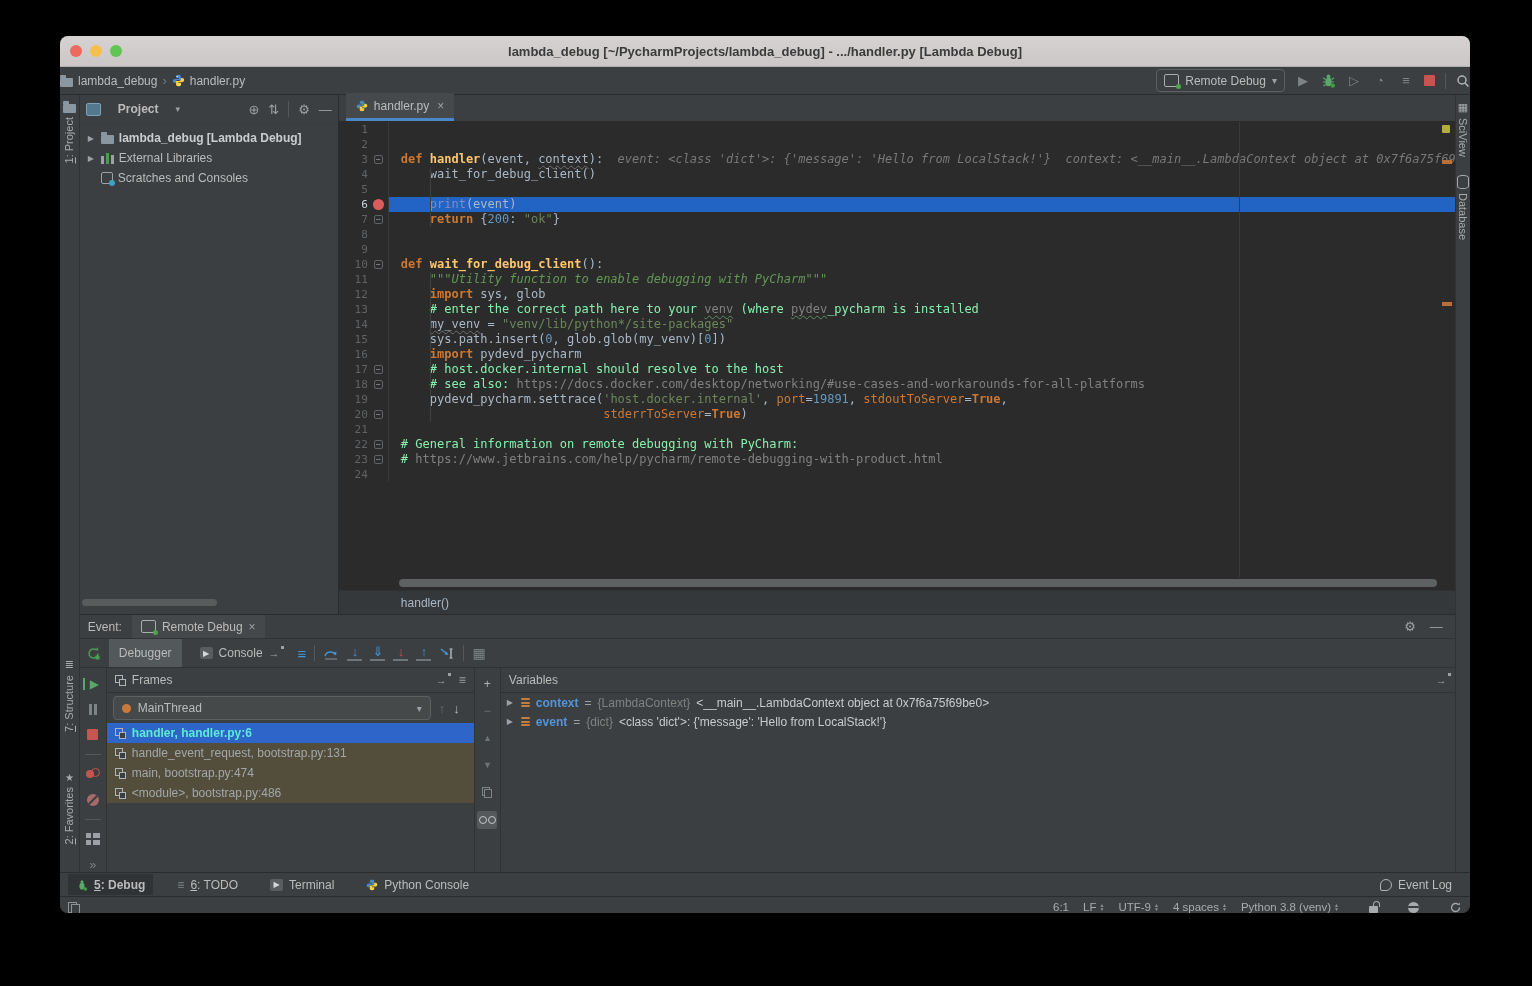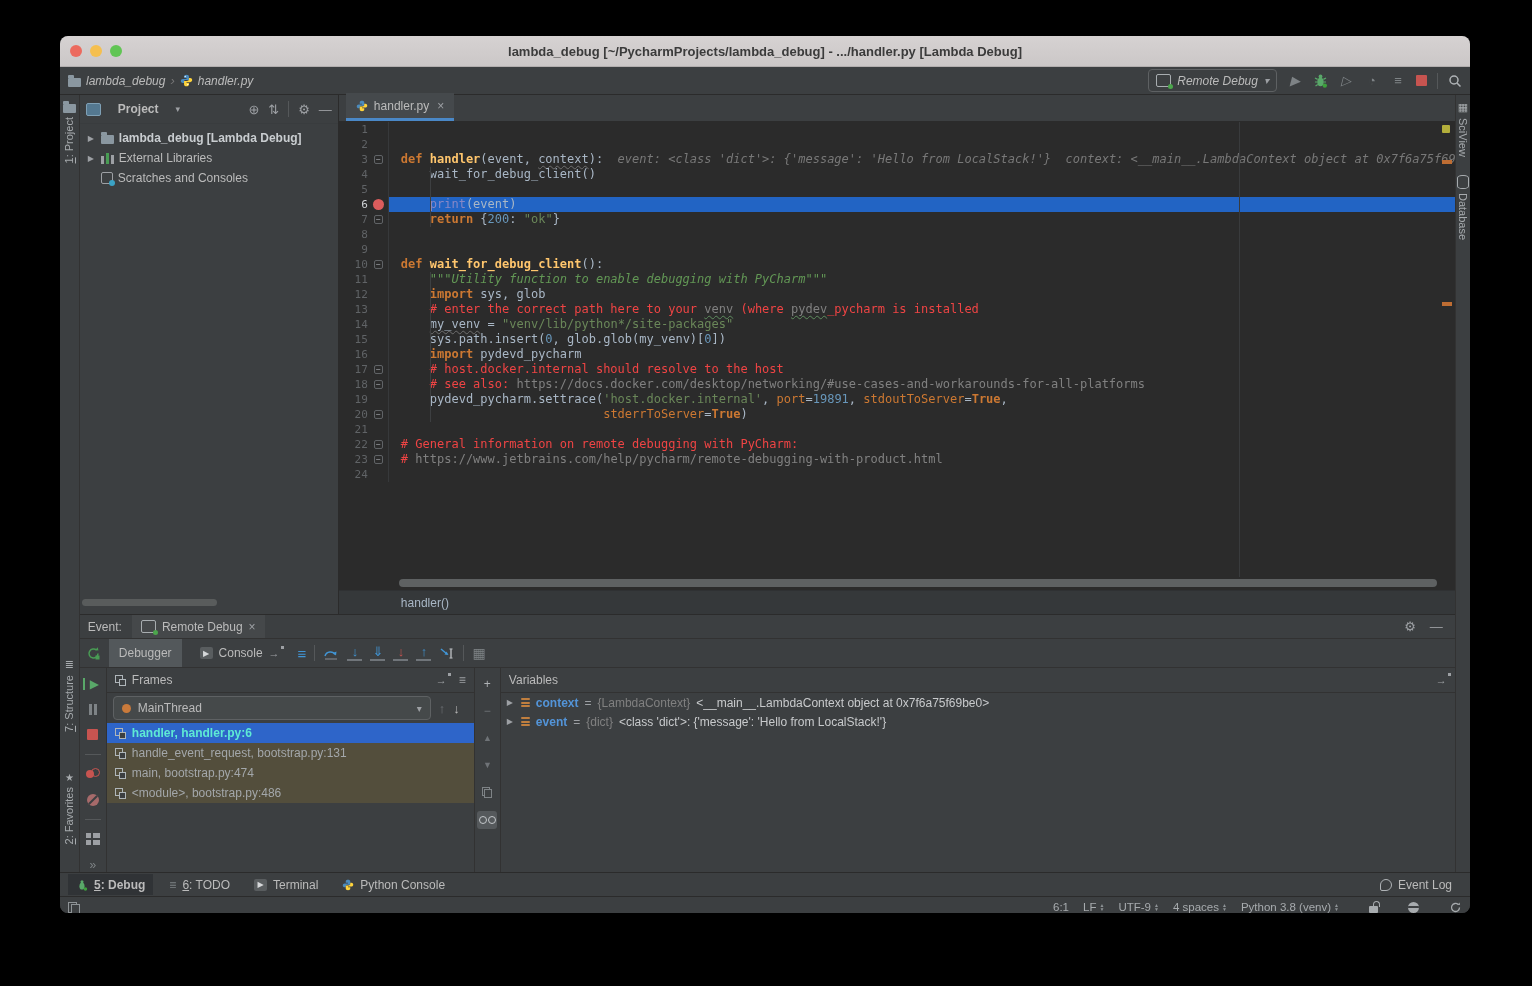--- a/index.html
+++ b/index.html
@@ -10,21 +10,21 @@
        border-radius:8px;overflow:hidden;display:flex;flex-direction:column;box-shadow:0 10px 40px rgba(0,0,0,.7);}
   
   .titlebar{height:30px;background:linear-gradient(#D6D2D2,#CBC7C7);display:flex;align-items:center;
             position:relative;border-bottom:1px solid #B2AEAE;flex:0 0 auto;}
   .lights{display:flex;gap:8px;margin-left:10px;}
   .light{width:12px;height:12px;border-radius:50%;}
   .l-red{background:#EC6A5E;}.l-yellow{background:#F5BF4F;}.l-green{background:#61C554;}
   .wtitle{position:absolute;left:0;right:0;text-align:center;font-weight:bold;font-size:13px;color:#3B3B3B;}
   
   .navbar{height:27px;background:#3C3F41;border-bottom:1px solid #2B2B2B;display:flex;align-items:center;
-          padding:0 8px;flex:0 0 auto;font-style:italic;}
+          padding:0 0;flex:0 0 auto;}
   .crumbs{display:flex;align-items:center;gap:5px;}
   .crumb{color:#BBBBBB;}
   .sep-ch{color:#777;font-size:13px;}
   .nav-right{margin-left:auto;display:flex;align-items:center;gap:10px;}
   .runcombo{display:flex;align-items:center;gap:6px;border:1px solid #5E6163;border-radius:4px;
             padding:2px 7px;height:17px;}
   .cfgicon{position:relative;width:13px;height:11px;border:1.5px solid #A8ADB0;border-radius:2px;}
   .cfgicon::after{content:"";position:absolute;right:-3px;bottom:-3px;width:5px;height:5px;border-radius:50%;background:#4CA64C;}
   .toolbtn{width:16px;text-align:center;font-size:13px;line-height:16px;}
   .gray{color:#7E8386;}
@@ -75,21 +75,21 @@
   .foldm{position:absolute;left:2px;top:3px;width:9px;height:9px;border:1px solid #606366;border-radius:2px;
          color:#9DA0A4;font-size:8px;line-height:7px;text-align:center;background:#2B2B2B;box-sizing:border-box;}
   .ctext{padding-left:12px;color:#A9B7C6;}
   .crow.exec .ctext{background:#2264C4;margin-right:0;flex:1;}
   .crow.exec .gnum{color:#CFD2D5;}
   .sk{color:#CC7832;font-weight:bold;}
   .sp{color:#CC7832;}
   .sf{color:#FFC66D;font-weight:bold;}
   .ss{color:#6A8759;}
   .sn{color:#6897BB;}
-  .sc{color:#ef4444;}
+  .sc{color:#86efac;}
   .sd{color:#629755;font-style:italic;}
   .sh{color:#787878;font-style:italic;}
   .sb{color:#8888C6;}
   .sw{text-decoration:underline wavy #6E6E6E 1px;text-underline-offset:2px;}
   .scw{color:#808080;text-decoration:underline wavy #5E8D5E 1px;text-underline-offset:2px;}
   .sl{color:#808080;}
   .iguide{position:absolute;width:1px;background:#3D3F41;left:91px;}
   .mguide{position:absolute;top:0;bottom:0;width:1px;background:#393B3D;left:900px;}
   .estripe-sq{position:absolute;right:5px;top:3px;width:8px;height:8px;background:#B3AE3B;border-radius:1px;}
   .emark{position:absolute;right:3px;width:10px;height:4px;background:#BE6D33;}
@@ -553,21 +553,21 @@
             </div>
             <div class="vlabel" style="margin-bottom: 18px;">
               <span class="dbic"></span>
               <span class="vtext-r">Database</span>
             </div>
           </div>
       </div>
     </div>
 
     <div class="twbar">
-      <div id="tw-items" style="display:flex;gap:8px;align-items:center">
+      <div id="tw-items" style="display:flex;gap:16px;align-items:center">
           <div class="twitem active">
             <span>
               <svg width="12" height="12" viewBox="0 0 15 15">
                 <ellipse cx="7.5" cy="9" rx="3.2" ry="4.2" fill="#59A869"></ellipse>
                 <circle cx="7.5" cy="3.4" r="1.9" fill="#59A869"></circle>
                 <circle cx="11.8" cy="12.6" r="2.2" fill="#3DA03D"></circle>
               </svg>
             </span>
             <span><u>5</u>: Debug</span>
           </div>

